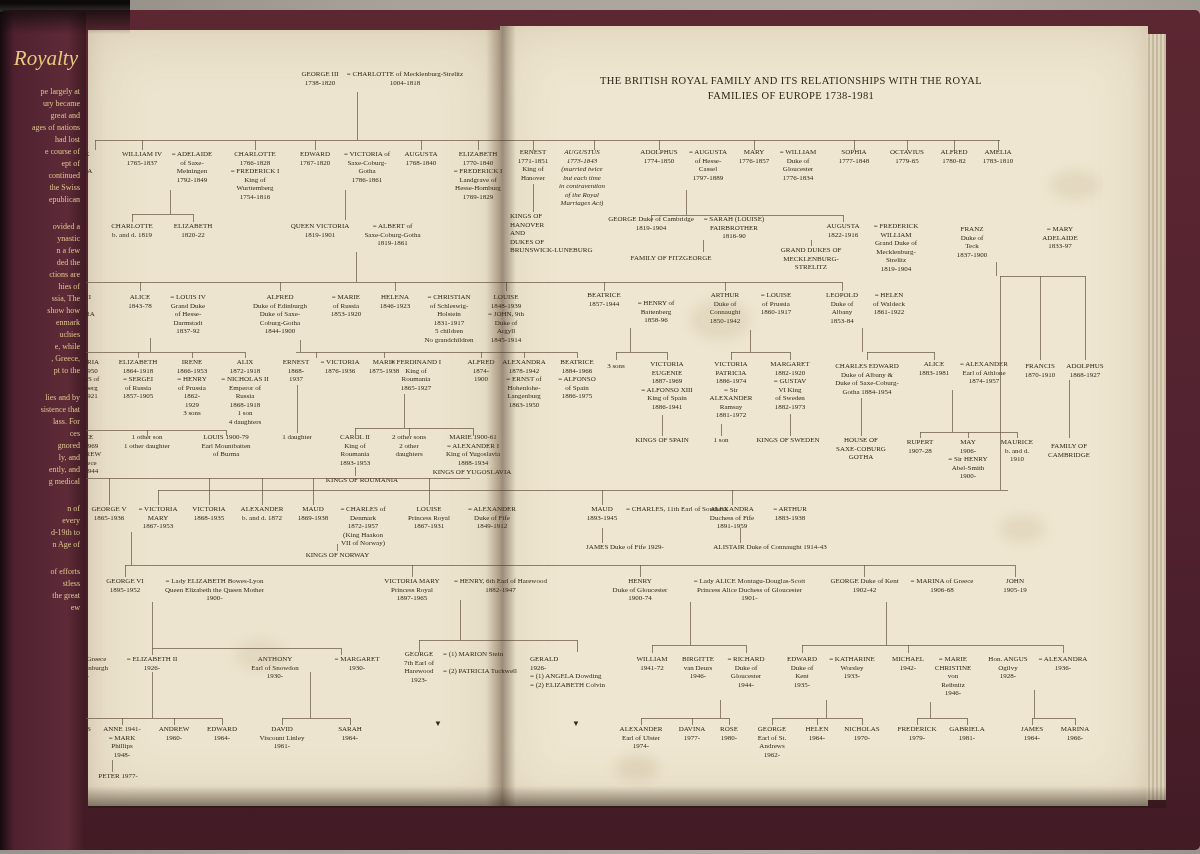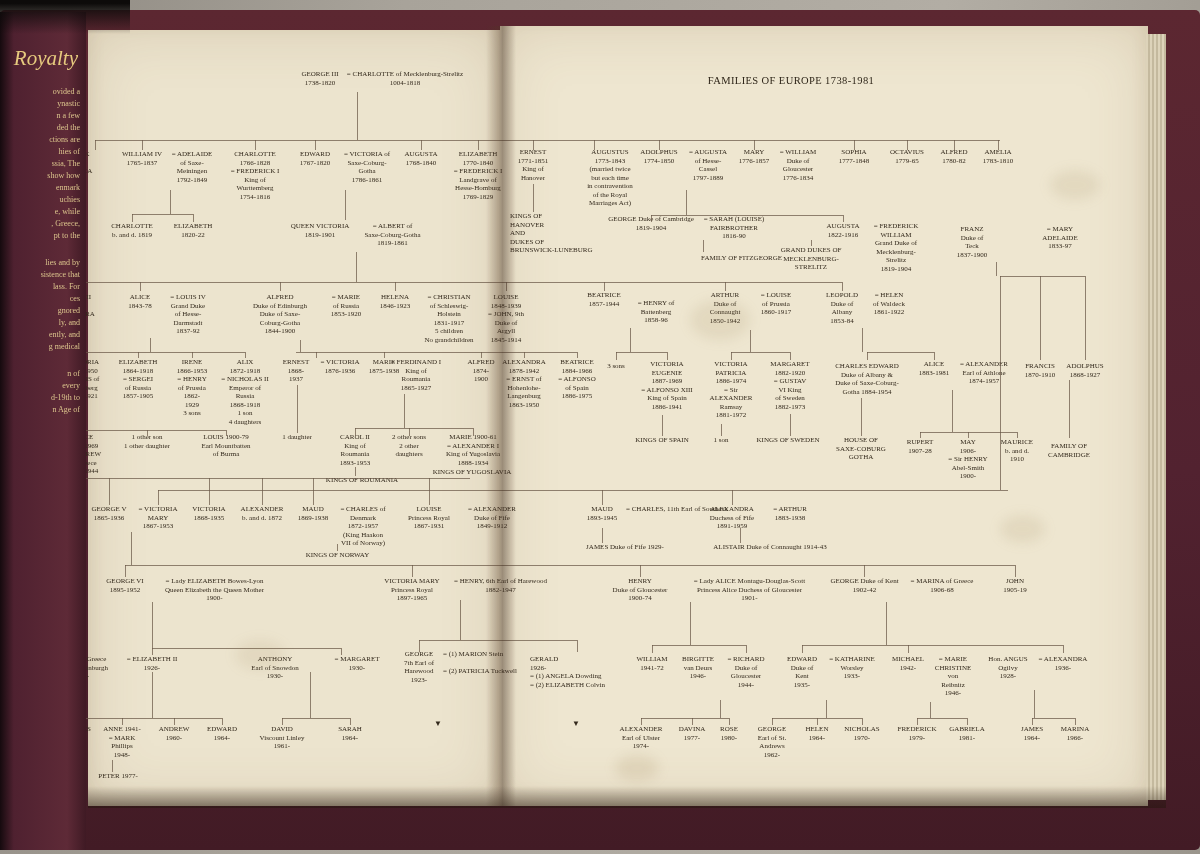--- a/index.html
+++ b/index.html
@@ -81,21 +81,21 @@
     <div class="node" style="left: 446px; top: 150px; width: 64px;">ELIZABETH
 1770-1840
 = FREDERICK I
 Landgrave of
 Hesse-Homburg
 1769-1829</div>
     <div class="node" style="left: 510px; top: 148px; width: 46px;">ERNEST
 1771-1851
 King of
 Hanover</div>
-    <div class="node" style="left: 576px; top: 148px; width: 68px;">AUGUSTUS
+    <div class="node" style="left: 548px; top: 148px; width: 68px; font-style: italic;">AUGUSTUS
 1773-1843
 (married twice
 but each time
 in contravention
 of the Royal
 Marriages Act)</div>
     <div class="node" style="left: 634px; top: 148px; width: 50px;">ADOLPHUS
 1774-1850</div>
     <div class="node" style="left: 684px; top: 148px; width: 48px;">= AUGUSTA
 of Hesse-
@@ -127,21 +127,21 @@
     <div class="node" style="left: 510px; top: 212px; width: 90px; text-align: left;">KINGS OF
 HANOVER
 AND
 DUKES OF
 BRUNSWICK-LUNEBURG</div>
     <div class="node" style="left: 606px; top: 215px; width: 90px;">GEORGE Duke of Cambridge
 1819-1904</div>
     <div class="node" style="left: 698px; top: 215px; width: 72px;">= SARAH (LOUISE)
 FAIRBROTHER
 1816-90</div>
-    <div class="node" style="left: 672px; top: 254px; width: 110px; text-align: right;">FAMILY OF FITZGEORGE</div>
+    <div class="node" style="left: 616px; top: 254px; width: 110px;">FAMILY OF FITZGEORGE</div>
     <div class="node" style="left: 775px; top: 246px; width: 72px;">GRAND DUKES OF
 MECKLENBURG-
 STRELITZ</div>
     <div class="node" style="left: 820px; top: 222px; width: 46px;">AUGUSTA
 1822-1916</div>
     <div class="node" style="left: 866px; top: 222px; width: 60px;">= FREDERICK
 WILLIAM
 Grand Duke of
 Mecklenburg-
 Strelitz
@@ -628,29 +628,42 @@
     <div class="ln" style="left: 917px; top: 718px; width: 50px; height: 1px;"></div>
     <div class="ln" style="left: 917px; top: 718px; width: 1px; height: 7px;"></div>
     <div class="ln" style="left: 967px; top: 718px; width: 1px; height: 7px;"></div>
     <div class="ln" style="left: 1034px; top: 690px; width: 1px; height: 28px;"></div>
     <div class="ln" style="left: 1032px; top: 718px; width: 43px; height: 1px;"></div>
     <div class="ln" style="left: 1032px; top: 718px; width: 1px; height: 7px;"></div>
     <div class="ln" style="left: 1075px; top: 718px; width: 1px; height: 7px;"></div>
   </div>
 
 <div class="title">
+  <div>THE BRITISH ROYAL FAMILY AND ITS RELATIONSHIPS WITH THE ROYAL</div>
   <div>FAMILIES OF EUROPE 1738-1981</div>
 </div>
 
 <div class="gutter"></div>
 <div class="page-bottom-shadow"></div>
 
 <div class="flap">
   <div class="flap-title">Royalty</div>
   <div id="flap-text">
+      <div class="flap-group">
+        <div class="flap-line">pe largely at</div>
+        <div class="flap-line">ury became</div>
+        <div class="flap-line">great and</div>
+        <div class="flap-line">ages of nations</div>
+        <div class="flap-line">had lost</div>
+        <div class="flap-line">e course of</div>
+        <div class="flap-line">ept of</div>
+        <div class="flap-line">continued</div>
+        <div class="flap-line">the Swiss</div>
+        <div class="flap-line">epublican</div>
+      </div>
       <div class="flap-group">
         <div class="flap-line">ovided a</div>
         <div class="flap-line">ynastic</div>
         <div class="flap-line">n a few</div>
         <div class="flap-line">ded the</div>
         <div class="flap-line">ctions are</div>
         <div class="flap-line">hies of</div>
         <div class="flap-line">ssia, The</div>
         <div class="flap-line">show how</div>
         <div class="flap-line">enmark</div>
@@ -668,16 +681,22 @@
         <div class="flap-line">ly, and</div>
         <div class="flap-line">ently, and</div>
         <div class="flap-line">g medical</div>
       </div>
       <div class="flap-group">
         <div class="flap-line">n of</div>
         <div class="flap-line">every</div>
         <div class="flap-line">d-19th to</div>
         <div class="flap-line">n Age of</div>
       </div>
+      <div class="flap-group">
+        <div class="flap-line">of efforts</div>
+        <div class="flap-line">stless</div>
+        <div class="flap-line">the great</div>
+        <div class="flap-line">ew</div>
+      </div>
     </div>
 </div>
 
 <div class="corner-dark"></div>
 
 </body></html>

